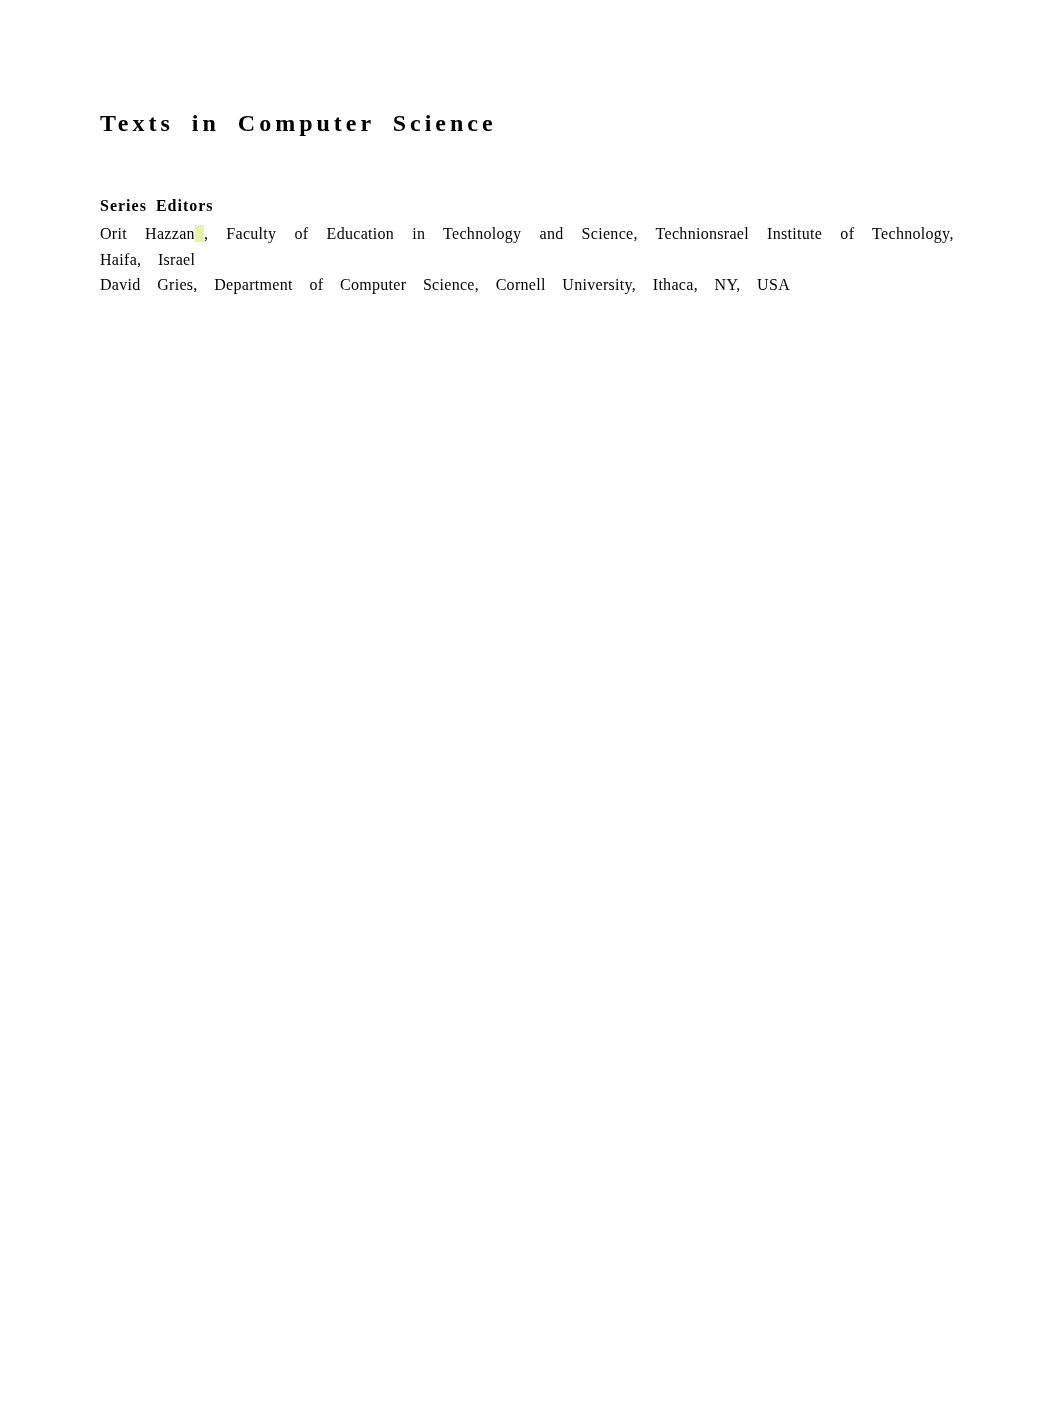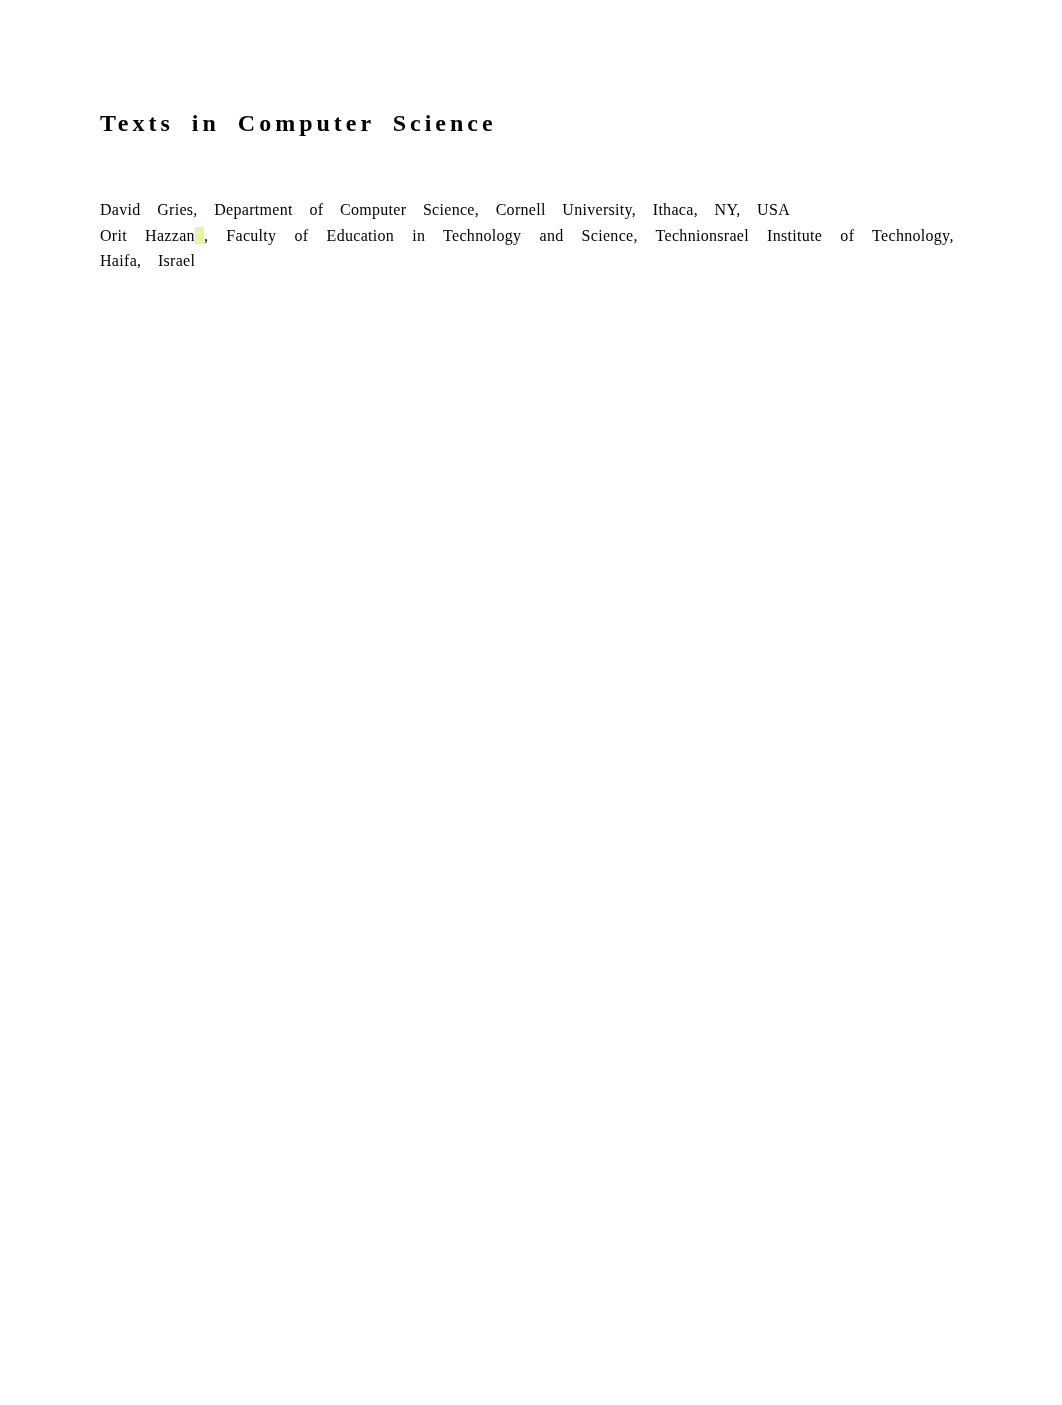--- a/index.html
+++ b/index.html
@@ -49,20 +49,21 @@
     .highlight {
       background-color: #e8f5a0;
     }
   </style>
 </head>
 <body>
 
 <h1 class="page-title">Texts  in  Computer  Science</h1>
 
 <div class="series-section">
+  <p class="series-editors-label">Series  Editors</p>
 
   <p class="editor-line">
-    David&nbsp; Gries,&nbsp; Department&nbsp; of&nbsp; Computer&nbsp; Science,&nbsp; Cornell&nbsp; University,&nbsp; Ithaca,&nbsp; NY,&nbsp; USA
+    Orit&nbsp; Hazzan<span class="highlight">&nbsp;</span>,&nbsp; Faculty&nbsp; of&nbsp; Education&nbsp; in&nbsp; Technology&nbsp; and&nbsp; Science,&nbsp; Techni<span>on</span>srael&nbsp; Institute&nbsp; of&nbsp; Technology,&nbsp; Haifa,&nbsp; Israel
   </p>
   <p class="editor-line">
-    Orit&nbsp; Hazzan<span class="highlight">&nbsp;</span>,&nbsp; Faculty&nbsp; of&nbsp; Education&nbsp; in&nbsp; Technology&nbsp; and&nbsp; Science,&nbsp; Techni<span>on</span>srael&nbsp; Institute&nbsp; of&nbsp; Technology,&nbsp; Haifa,&nbsp; Israel
+    David&nbsp; Gries,&nbsp; Department&nbsp; of&nbsp; Computer&nbsp; Science,&nbsp; Cornell&nbsp; University,&nbsp; Ithaca,&nbsp; NY,&nbsp; USA
   </p>
 </div>
 
 </body></html>

